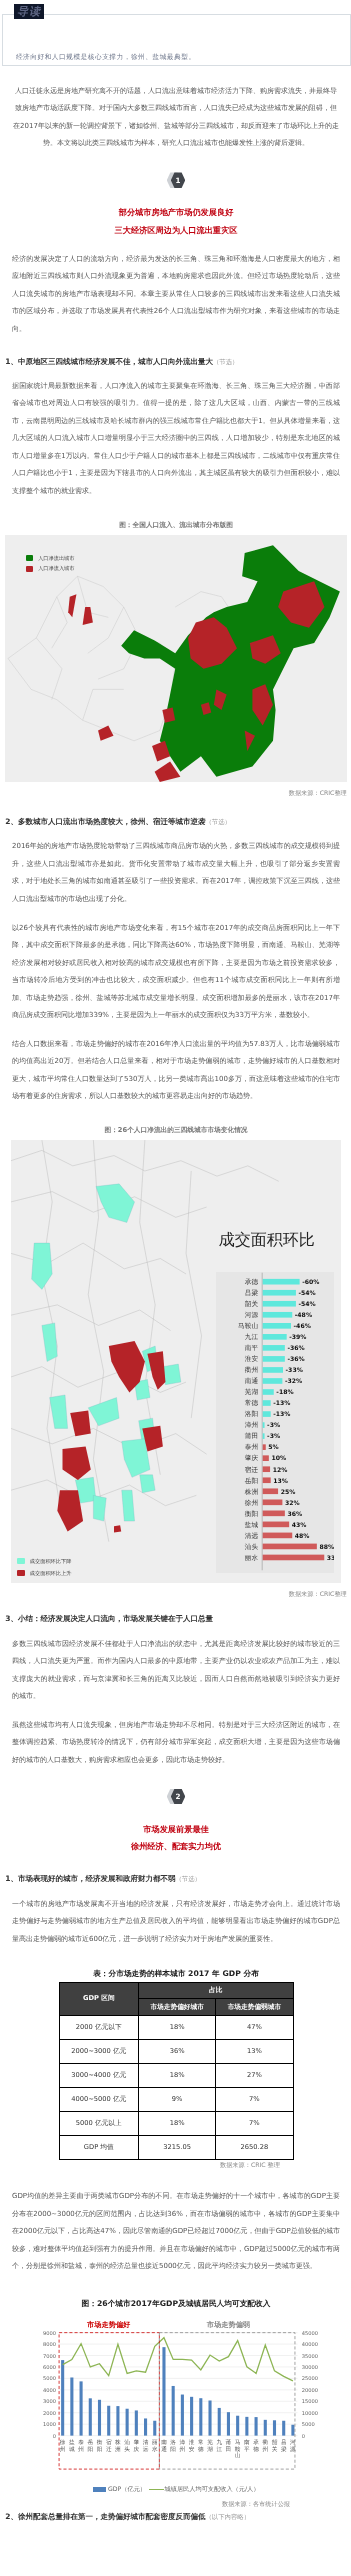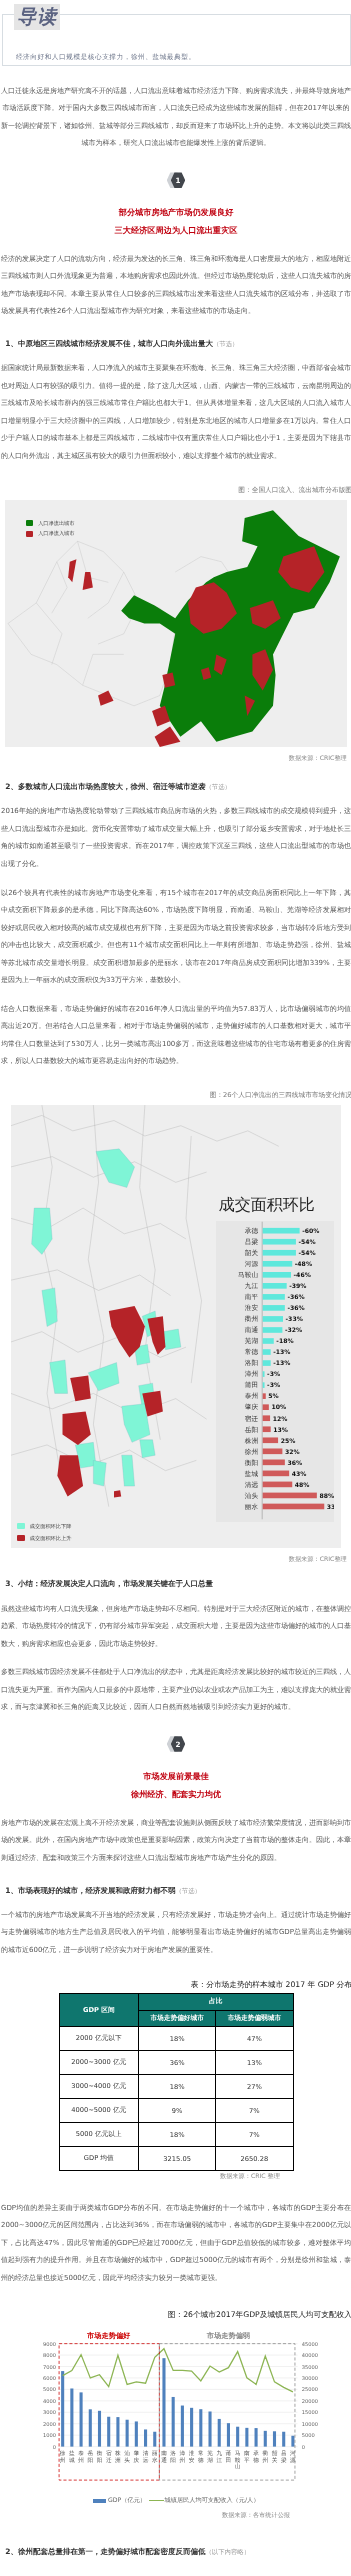--- a/index.html
+++ b/index.html
@@ -1,41 +1,41 @@
 <!DOCTYPE html>
 <html style="font-size:8.2px"><head>
 <meta charset="utf-8">
 <style>
 *{box-sizing:border-box;margin:0;padding:0}
 body{width:352px;background:#fff;font-family:"DejaVu Sans","Liberation Sans",sans-serif;color:#3e3e3e}
 .wrap{width:352px;padding:0 0 5.2px 0;position:relative}
 .intro-box{position:relative;margin:14.4px 1.5px 0 1.5px;border:0.5px solid #d7dde2;height:52px}
-.intro-title{position:absolute;left:11.3px;top:-11.3px;background:#e5e5e5;padding:0 3.1px;font-size:19px;font-weight:bold;font-style:italic;color:#5c6482;letter-spacing:1px}
+.intro-title{position:absolute;left:11.3px;top:-11.3px;background:#0f172a;padding:0 3.1px;font-size:11px;font-weight:bold;font-style:italic;color:#5c6482;letter-spacing:1px}
 .intro-text{position:absolute;left:13.4px;top:38px;font-size:6.7px;color:#6b7489;letter-spacing:0.5px}
-p.body{font-size:7px;line-height:17.5px;color:#555;padding:0 1px;text-align:justify;margin-top:11.3px}
+p.body{font-size:7px;line-height:17.5px;color:#555;padding:0 12px;text-align:justify;margin-top:11.3px}
 p.body.center{text-align:center}
 .sec-num{display:flex;justify-content:center;margin:18.5px 0 15.5px}
 .hex{position:relative;width:18.5px;height:17.5px}
 .hex .back{position:absolute;left:0;top:1px;width:14.4px;height:15.5px;background:#cfd2d6;clip-path:polygon(25% 0,75% 0,100% 50%,75% 100%,25% 100%,0 50%)}
 .hex .front{position:absolute;left:4.1px;top:1px;width:14.4px;height:15.5px;background:#42464c;clip-path:polygon(25% 0,75% 0,100% 50%,75% 100%,25% 100%,0 50%);color:#fff;font-size:7.2px;font-weight:bold;display:flex;align-items:center;justify-content:center}
 .red-head{text-align:center;color:#c0000f;font-weight:bold;font-size:8.2px;line-height:17.5px}
 .sub-head{font-size:7.5px;font-weight:bold;color:#333;padding:0 5.2px;margin-top:18.5px}
 .sub-head .note{font-weight:normal;color:#999;font-size:6.4px}
-.fig-title{text-align:right;font-size:6.7px;font-weight:normal;color:#777;margin-top:20.6px}
+.fig-title{text-align:center;font-size:6.7px;font-weight:bold;color:#777;margin-top:20.6px}
 .fig-title.dark{color:#222;font-size:7.7px}
 .source{text-align:right;font-size:6.2px;color:#888;padding-right:5.2px;margin-top:7.2px}
 .map1{margin:5.2px 5.2px 0;height:247px;background:#eeeeee;position:relative;overflow:hidden}
 .map2{margin:4.1px 11.3px 0;height:443px;background:#eeeeee;position:relative;overflow:hidden}
 .legend-item{position:absolute;display:flex;align-items:center;font-size:5.2px;color:#444}
 .legend-sw{width:7.2px;height:6.2px;margin-right:5.2px;border-radius:1px}
 table.gdp{margin:3.1px auto 0;border-collapse:collapse;width:235px;font-size:6.7px}
-table.gdp th{background:#0f766e;color:#fff;font-weight:bold;border:0.5px solid #000;height:16.5px}
+table.gdp th{background:#404040;color:#fff;font-weight:bold;border:0.5px solid #000;height:16.5px}
 table.gdp td{border:0.5px solid #000;text-align:center;height:24px;color:#333}
 .chart{margin:0 auto;position:relative}
-.bar-panel{position:absolute;right:7.2px;top:116px;width:118px;background:#e6e6e6}
+.bar-panel{position:absolute;right:7.2px;top:132px;width:118px;background:#e6e6e6}
 </style>
 </head>
 <body>
 
 <div class="wrap">
 
   <div class="intro-box">
     <div class="intro-title">导读</div>
     <div class="intro-text">经济向好和人口规模是核心支撑力，徐州、盐城最典型。</div>
   </div>
@@ -229,34 +229,33 @@
         <span>成交面积环比下降</span>
       </div>
     <div class="legend-item" style="left:6.2px;top:430px">
         <span class="legend-sw" style="background:#b52328"></span>
         <span>成交面积环比上升</span>
       </div>
   </div>
   <div class="source">数据来源：CRIC整理</div>
 
   <div class="sub-head" style="margin-top:15.5px"><span>3、小结：经济发展决定人口流向，市场发展关键在于人口总量</span></div>
+  <p class="body">多数三四线城市因经济发展不佳都处于人口净流出的状态中，尤其是距离经济发展比较好的城市较近的三四线，人口流失更为严重。而作为国内人口最多的中原地带，主要产业仍以农业或农产品加工为主，难以支撑庞大的就业需求，而与京津冀和长三角的距离又比较近，因而人口自然而然地被吸引到经济实力更好的城市。</p>
   <p class="body">虽然这些城市均有人口流失现象，但房地产市场走势却不尽相同。特别是对于三大经济区附近的城市，在整体调控趋紧、市场热度转冷的情况下，仍有部分城市异军突起，成交面积大增，主要是因为这些市场偏好的城市的人口基数大，购房需求相应也会更多，因此市场走势较好。</p>
-  <p class="body">多数三四线城市因经济发展不佳都处于人口净流出的状态中，尤其是距离经济发展比较好的城市较近的三四线，人口流失更为严重。而作为国内人口最多的中原地带，主要产业仍以农业或农产品加工为主，难以支撑庞大的就业需求，而与京津冀和长三角的距离又比较近，因而人口自然而然地被吸引到经济实力更好的城市。</p>
 
   <div class="sec-num">
     <div class="hex">
         <div class="back"></div>
         <div class="front">2</div>
       </div>
   </div>
   <div class="red-head">
     <div>市场发展前景最佳</div>
     <div>徐州经济、配套实力均优</div>
   </div>
-  <p class="body">房地产市场的发展在宏观上离不开经济发展，商业等配套设施则从侧面反映了城市经济繁荣度情况，进而影响到市场的发展。此外，在国内房地产市场中政策也是重要影响因素，政策方向决定了当前市场的整体走向。因此，本章则通过经济、配套和政策三个方面来探讨这些人口流出型城市房地产市场产生分化的原因。</p>
   <div class="sub-head"><span>1、市场表现好的城市，经济发展和政府财力都不弱</span><span class="note">（节选）</span></div>
   <p class="body">一个城市的房地产市场发展离不开当地的经济发展，只有经济发展好，市场走势才会向上。通过统计市场走势偏好与走势偏弱城市的地方生产总值及居民收入的平均值，能够明显看出市场走势偏好的城市GDP总量高出走势偏弱的城市近600亿元，进一步说明了经济实力对于房地产发展的重要性。</p>
 
   <div class="fig-title dark">表：分市场走势的样本城市 2017 年 GDP 分布</div>
   <table class="gdp">
     <tbody>
         <tr>
       <th rowspan="2">GDP 区间</th>
       <th colspan="2">占比</th>
     </tr>
@@ -420,16 +419,16 @@
       </svg>
   </div>
   <div style="display:flex;justify-content:center;align-items:center;font-size:6.2px;color:#666;margin-top:3.1px">
     <span style="display:inline-block;width:13.4px;height:4.1px;background:#4f81bd;margin-right:2.1px"></span>
     <span>GDP（亿元）</span>
     <span style="display:inline-block;width:14.4px;height:1px;background:#8db554;margin:0 1px 0 3.1px"></span>
     <span>城镇居民人均可支配收入（元/人）</span>
   </div>
   <div class="source" style="padding-right:62px;margin-top:6.2px">数据来源：各市统计公报</div>
 
-  <div class="sub-head" style="margin-top:27px"><span>2、徐州配套总量排在第一，走势偏好城市配套密度反而偏低</span><span class="note">（以下内容略）</span></div>
+  <div class="sub-head" style="margin-top:3px"><span>2、徐州配套总量排在第一，走势偏好城市配套密度反而偏低</span><span class="note">（以下内容略）</span></div>
 
 </div>
 
 
 </body></html>

